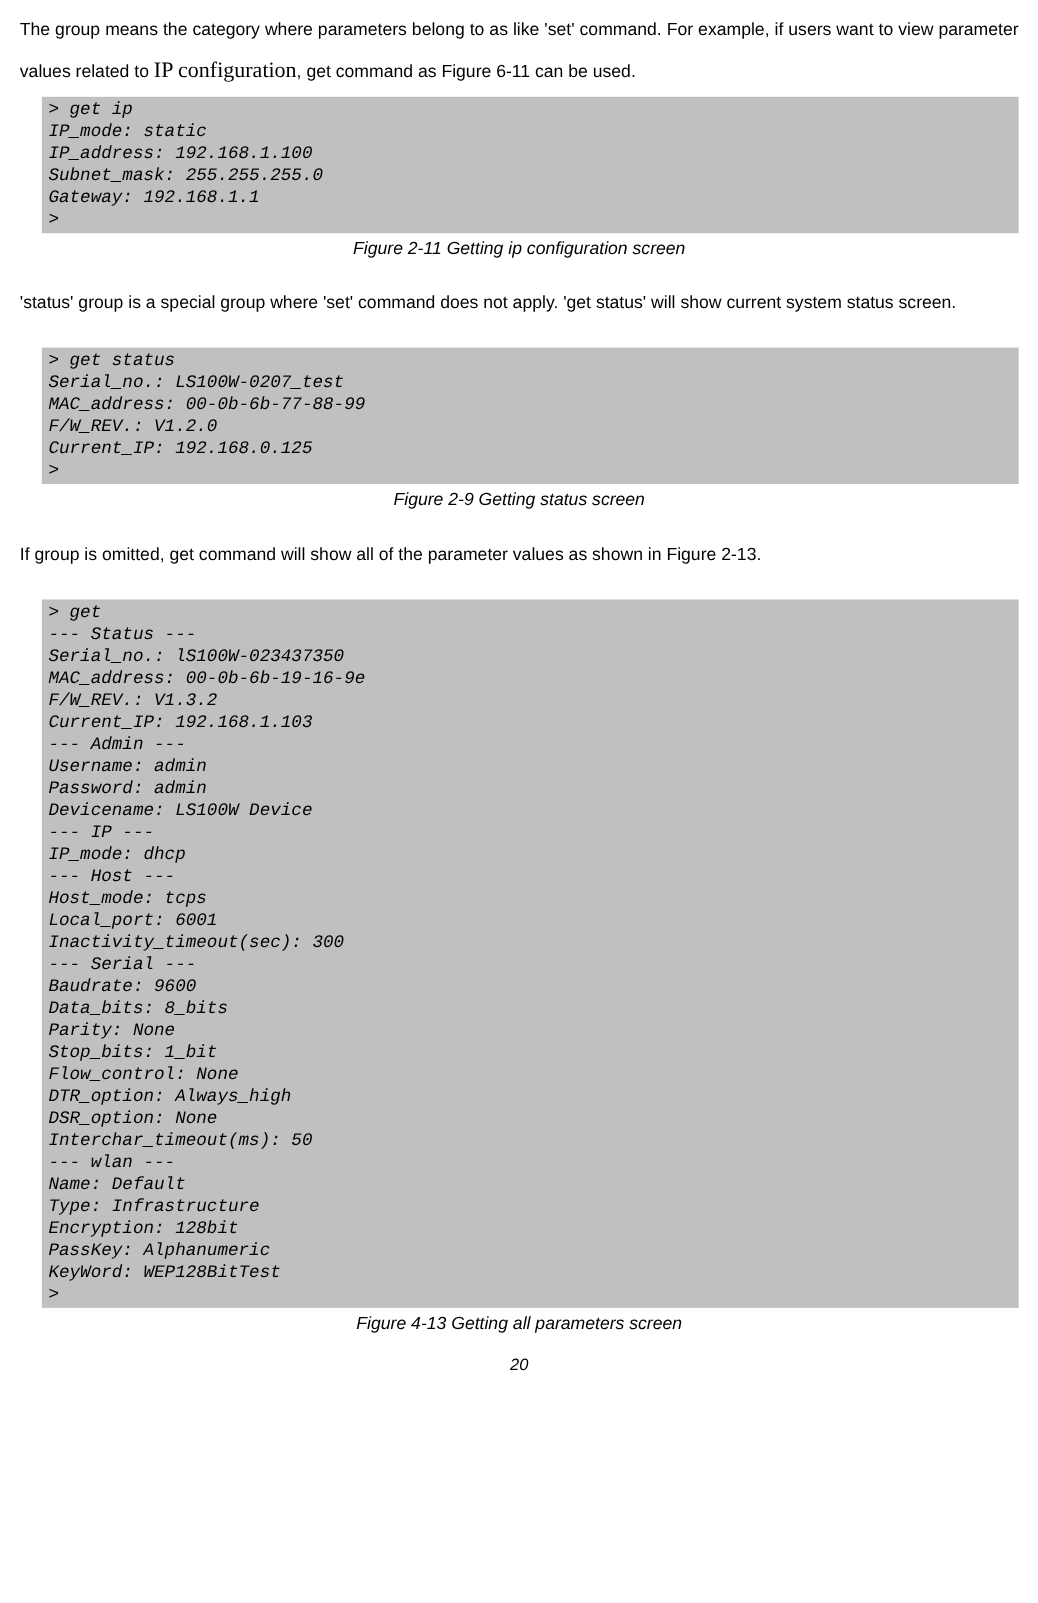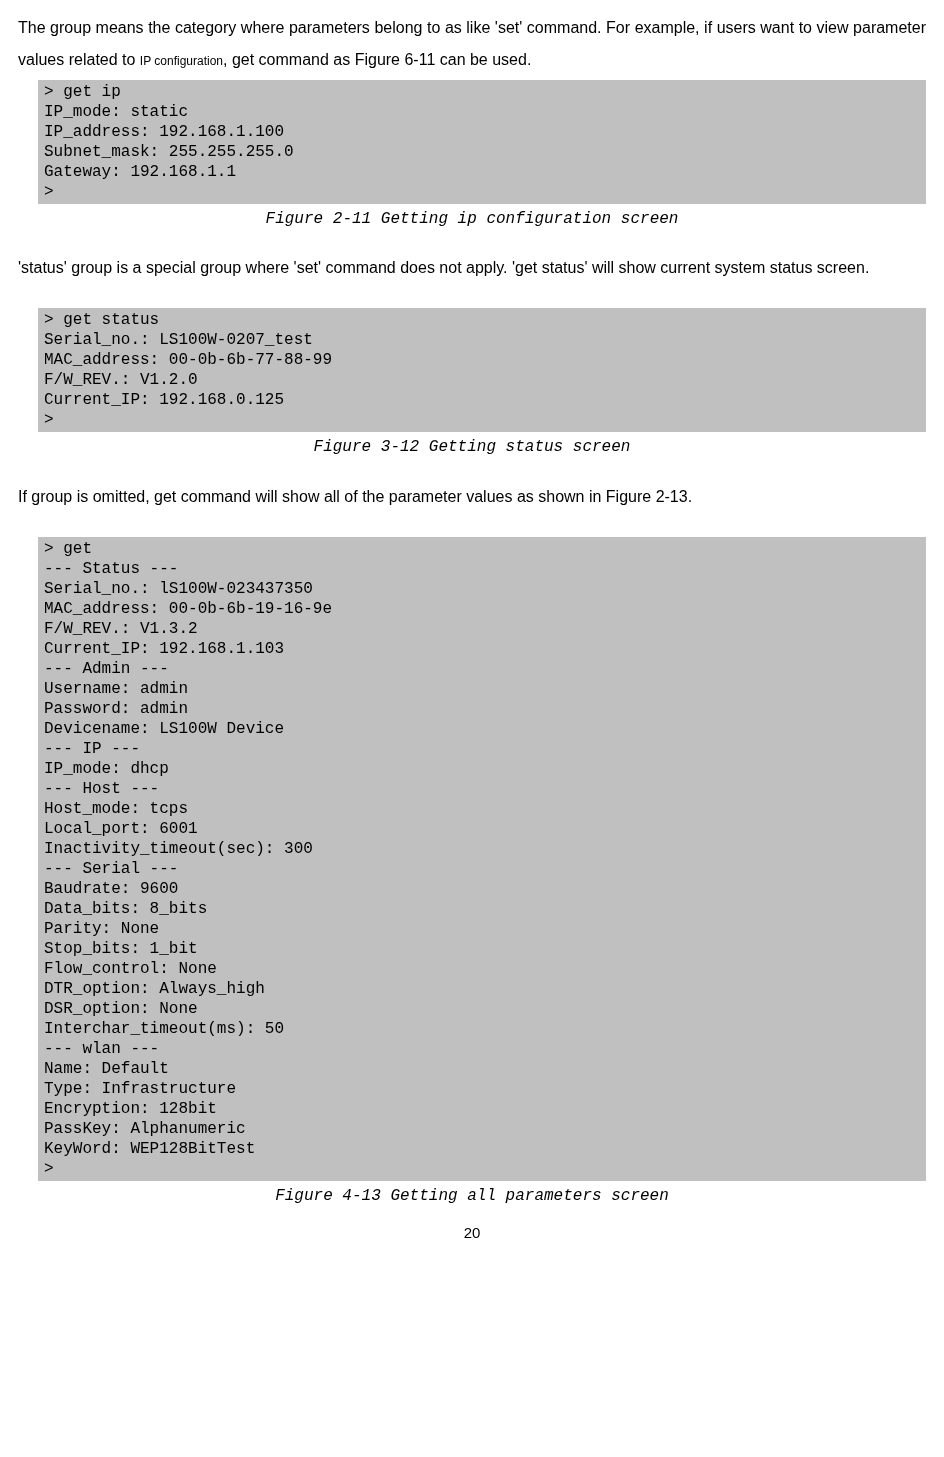--- a/index.html
+++ b/index.html
@@ -11,46 +11,48 @@
     padding: 12px 18px 20px 18px;
     width: 944px;
     color: #000;
     background: #fff;
   }
   .body-text {
     text-align: justify;
     margin: 0 0 4px 0;
   }
   .mono-inline {
-    font-family: Liberation Sans, sans-serif;
-    font-size: 12px;
+    font-family: Liberation Serif, serif;
+    font-size: 20px;
   }
   .code-block {
     background: #c0c0c0;
     font-family: "Courier New", Courier, monospace;
     font-size: 16px;
     line-height: 1.25;
     white-space: pre;
     padding: 2px 6px 2px 6px;
     margin: 4px 0 2px 20px;
+    font-style: italic;
   }
   .caption {
     text-align: center;
     font-style: italic;
-    font-family: Liberation Mono, monospace;
+    font-family: Liberation Sans, sans-serif;
     font-size: 16px;
     line-height: 1.4;
     margin: 4px 0 22px 0;
   }
   .gap { height: 16px; }
   .page-num {
     text-align: center;
     font-size: 15px;
     line-height: 1;
     margin-top: 18px;
+    font-style: italic;
   }
 </style>
 </head>
 <body>
 
 <p class="body-text">
   <span>The group means the category where parameters belong to as like 'set' command. For example, if users want to view parameter values related to </span><span class="mono-inline">IP configuration</span><span>, get command as Figure 6-11 can be used.</span>
 </p>
 
 <div class="code-block">&gt; get ip
@@ -64,21 +66,21 @@
 <p class="body-text">'status' group is a special group where 'set' command does not apply. 'get status' will show current system status screen.</p>
 
 <div class="gap"></div>
 
 <div class="code-block">&gt; get status
 Serial_no.: LS100W-0207_test
 MAC_address: 00-0b-6b-77-88-99
 F/W_REV.: V1.2.0
 Current_IP: 192.168.0.125
 &gt;</div>
-<div class="caption">Figure 3-12 Getting status screen</div>
+<div class="caption">Figure 2-9 Getting status screen</div>
 
 <p class="body-text" style="text-align:left;">If group is omitted, get command will show all of the parameter values as shown in Figure 2-13.</p>
 
 <div class="gap"></div>
 
 <div class="code-block">&gt; get
 --- Status ---
 Serial_no.: lS100W-023437350
 MAC_address: 00-0b-6b-19-16-9e
 F/W_REV.: V1.3.2

